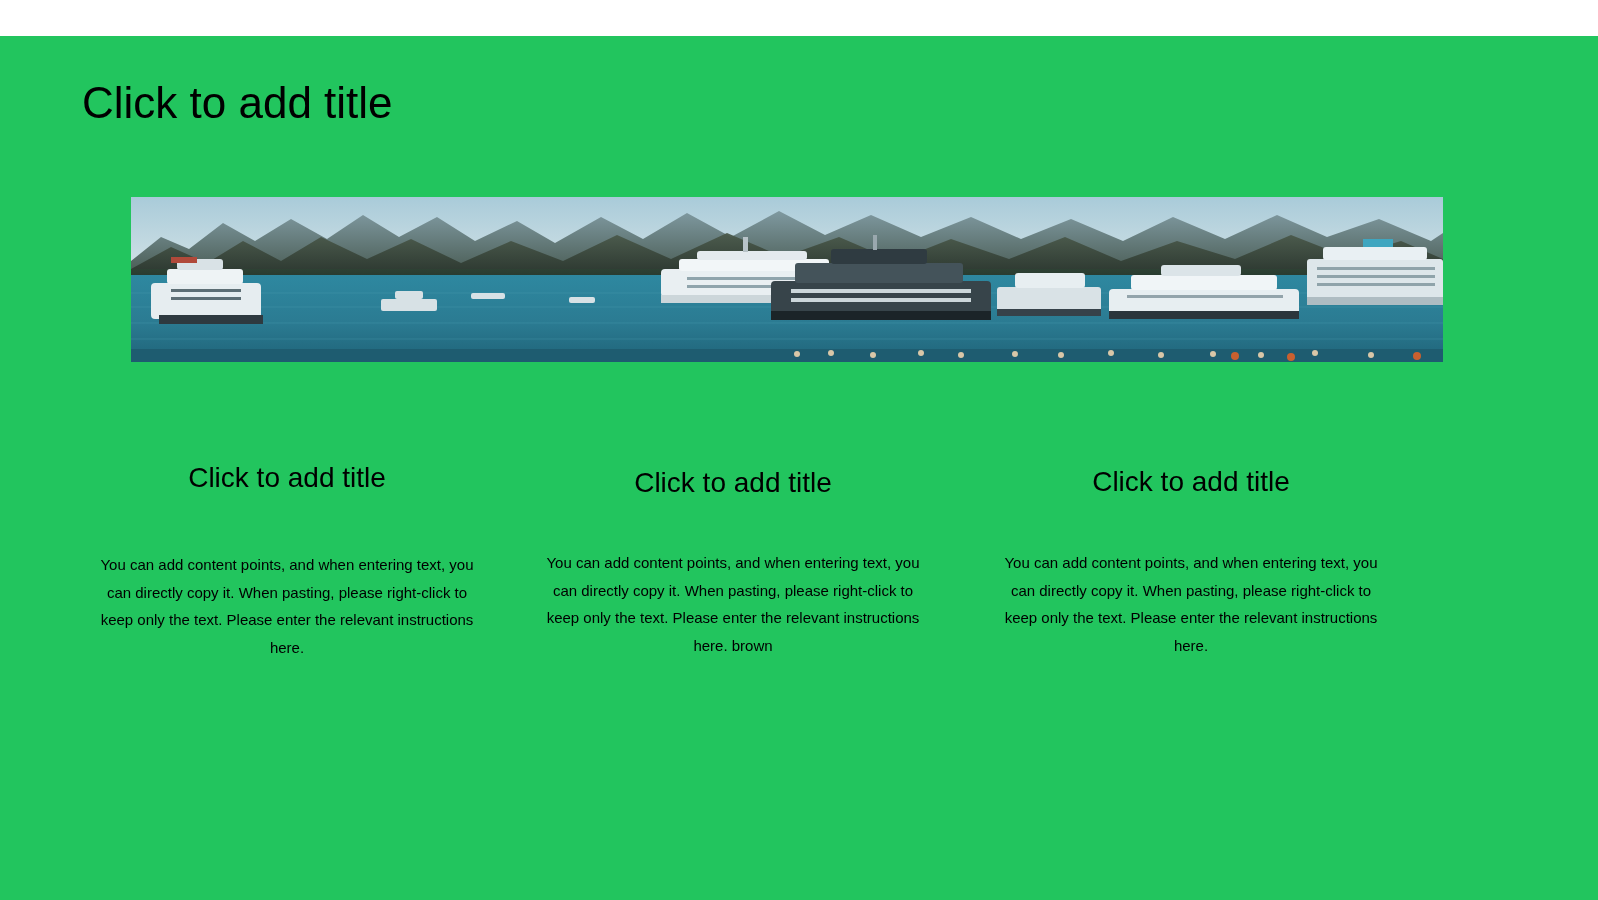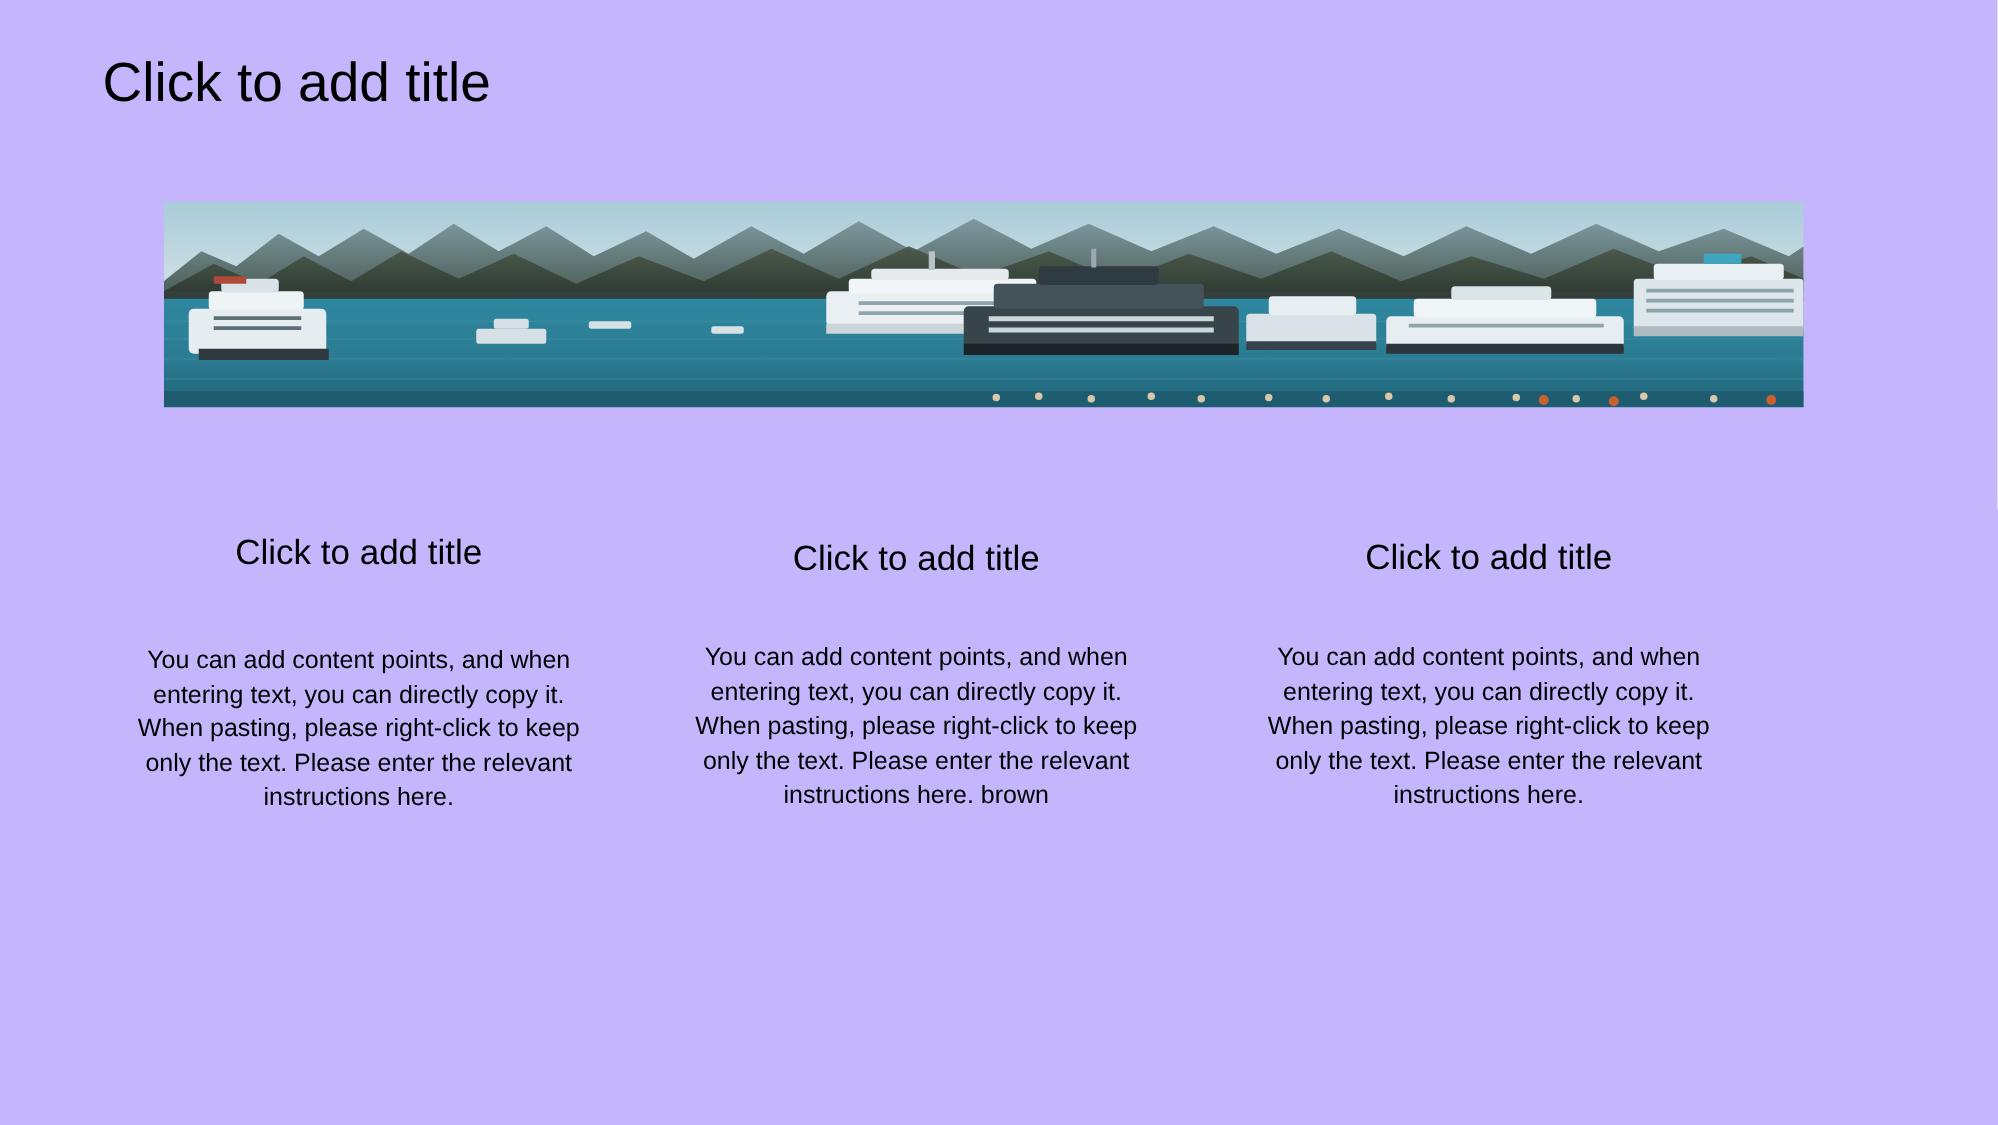--- a/index.html
+++ b/index.html
@@ -12,21 +12,22 @@
     height: 900px;
     position: relative;
     font-family: "Liberation Sans", sans-serif;
     color: #000000;
     overflow: hidden;
   }
 
   #slide {
     position: absolute;
     inset: 0;
-    background: #c4b5fd;
+    background: #22c55e;
+    margin-top: 36px;
   }
 
   #slide-title {
     position: absolute;
     left: 82px;
     top: 38px;
     width: 1000px;
     font-size: 44px;
     line-height: 58px;
     font-weight: 400;
@@ -65,21 +66,21 @@
     line-height: 34px;
     font-weight: 400;
     color: #000000;
     margin: 0 0 8px 0;
   }
   #col-1 .col-title { padding-top: 10px; }
   #col-2 .col-title { padding-top: 15px; }
   #col-3 .col-title { padding-top: 14px; }
 
   .col-body {
-    font-size: 20px;
+    font-size: 15px;
     line-height: 27.5px;
     font-weight: 400;
     color: #000000;
     margin: 0;
     padding: 0 4px;
   }
   #col-1 .col-body { padding-top: 48px; }
   #col-2 .col-body { padding-top: 41px; }
   #col-3 .col-body { padding-top: 42px; }
 </style>

